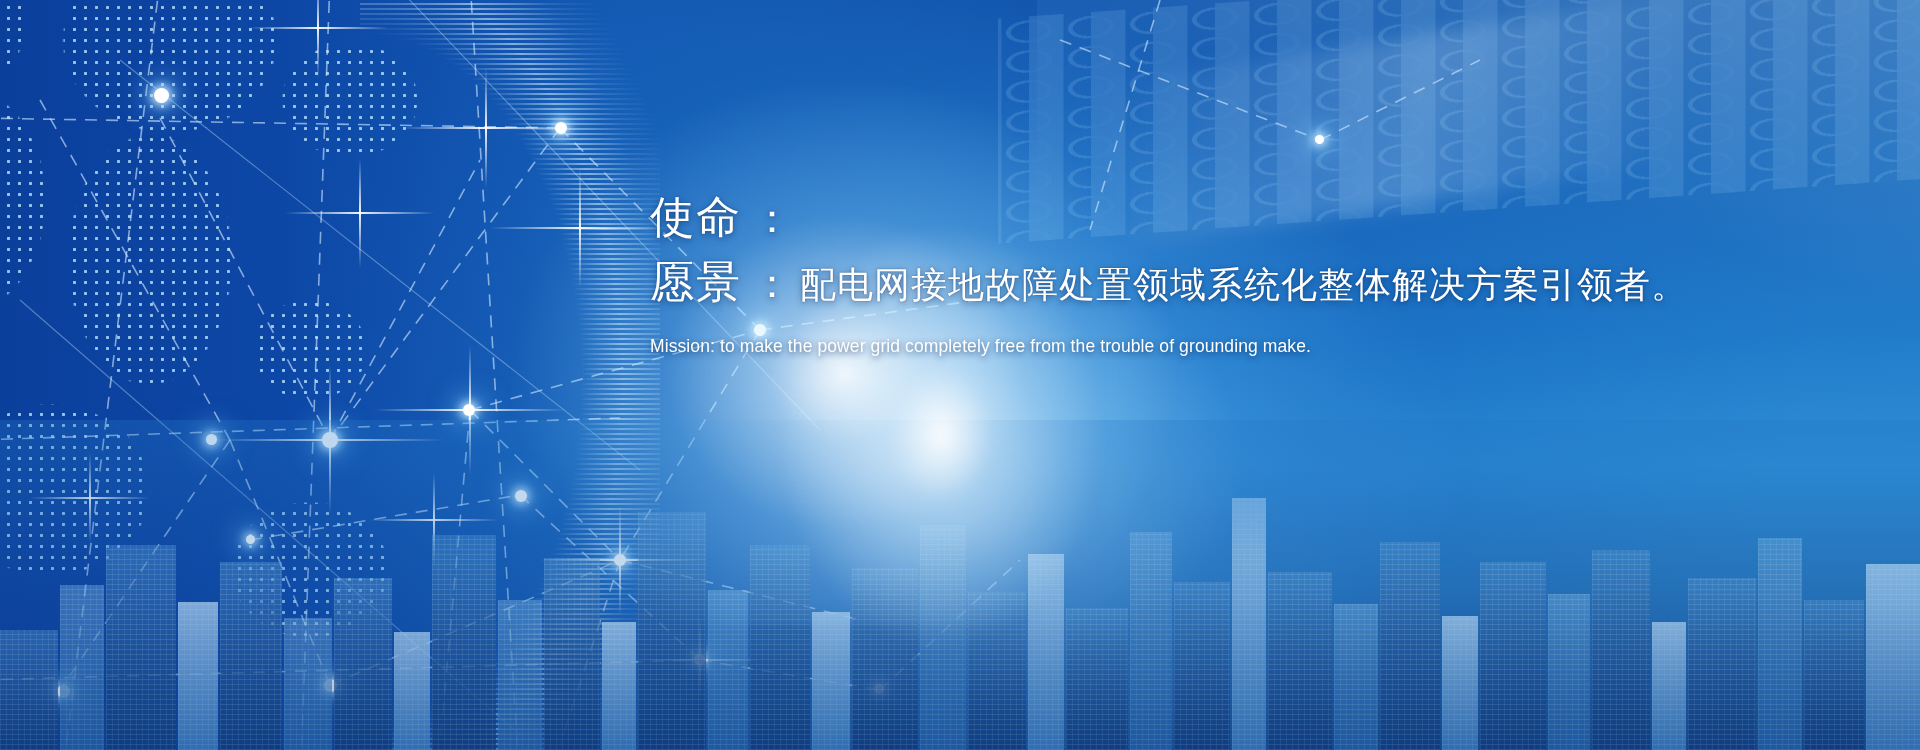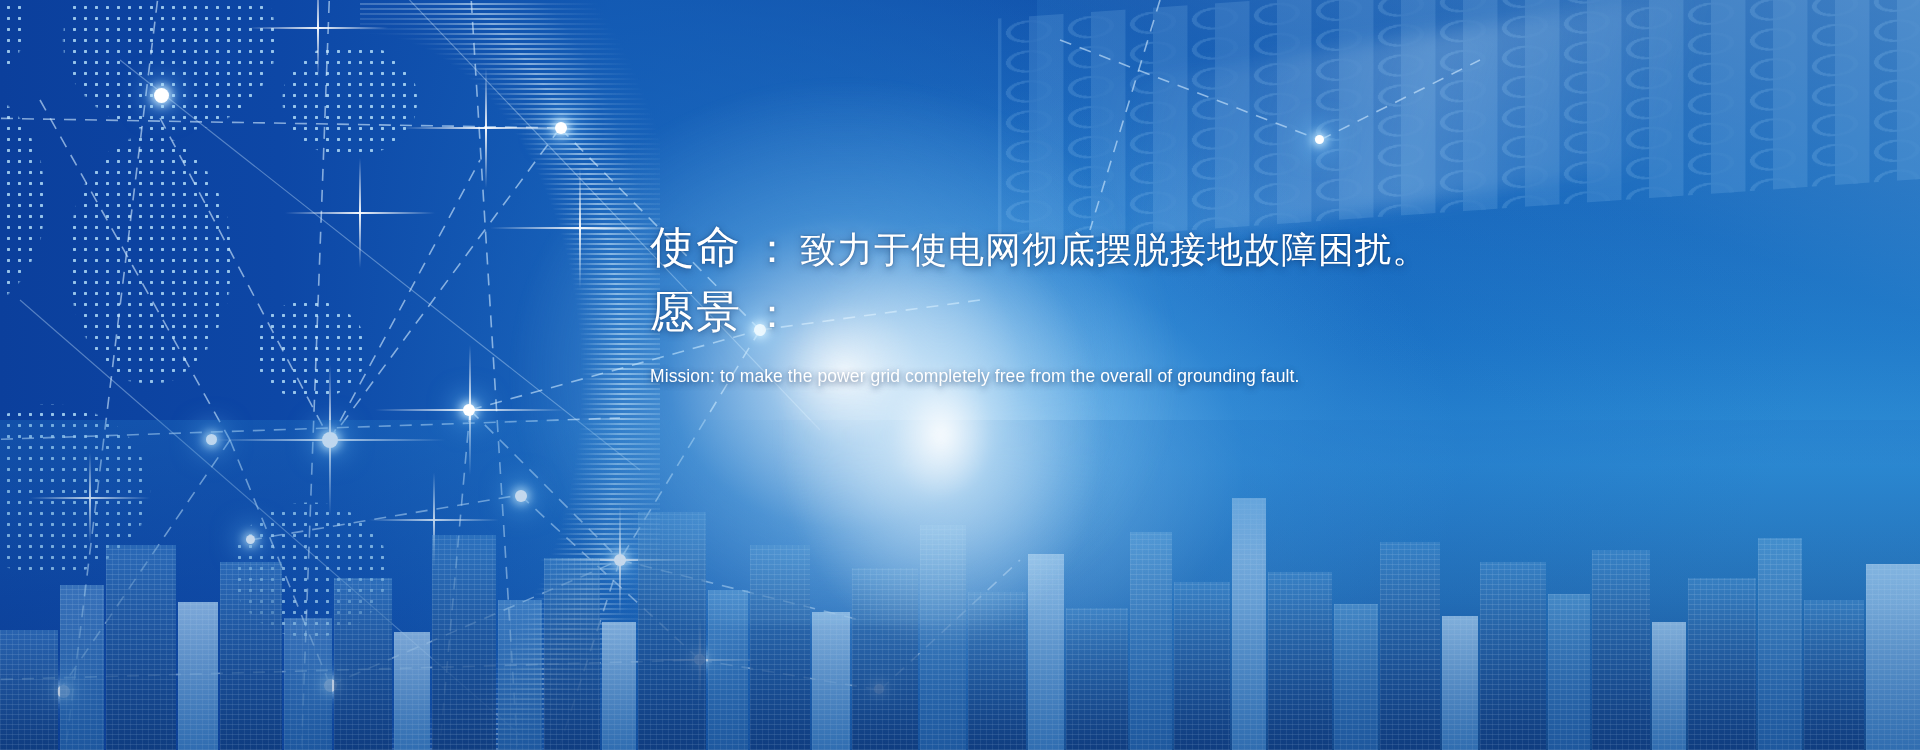--- a/index.html
+++ b/index.html
@@ -109,21 +109,21 @@
     filter:blur(2px);
   }
   .bloom2{
     position:absolute;left:49%;top:58%;width:330px;height:430px;
     transform:translate(-50%,-50%);
     background:radial-gradient(ellipse at 50% 50%,rgba(255,255,255,.95) 0%,rgba(235,248,255,.45) 22%,rgba(160,215,250,0) 70%);
     filter:blur(6px);
   }
 
   
-  .copy{position:absolute;left:650px;top:219px;width:1230px;}
+  .copy{position:absolute;left:650px;top:189px;width:1230px;}
   .line{
     color:#ffffff;white-space:nowrap;
     text-shadow:0 2px 7px rgba(8,40,90,.55),0 0 2px rgba(10,45,95,.45);
   }
   .line-cn{display:flex;align-items:baseline;margin-bottom:10px;}
   .kw{font-size:44px;font-weight:400;letter-spacing:2px;line-height:1.26;}
   .colon{font-size:40px;padding:0 6px 0 10px;}
   .body-cn{font-size:36px;font-weight:400;letter-spacing:1px;line-height:1.32;}
   .en{
     font-size:17.5px;font-weight:400;letter-spacing:.1px;margin-top:4px;
@@ -272,25 +272,25 @@
   <div class="citywash"></div>
 
   <div class="bloom"></div>
   <div class="bloom2"></div>
 
   <div class="copy">
 
     <div class="line line-cn">
       <span class="kw">使命</span>
       <span class="colon kw">：</span>
-      <span class="body-cn">致力于使电网彻底摆脱接地故障困扰。</span>
     </div>
 
     <div class="line line-cn">
       <span class="kw">愿景</span>
       <span class="colon kw">：</span>
+      <span class="body-cn">配电网接地故障处置领域系统化整体解决方案引领者。</span>
     </div>
 
-    <div class="line en first">Mission: to make the power grid completely free from the overall of grounding fault.</div>
+    <div class="line en first">Mission: to make the power grid completely free from the trouble of grounding make.</div>
 
   </div>
 
 </div>
 
 </body></html>

